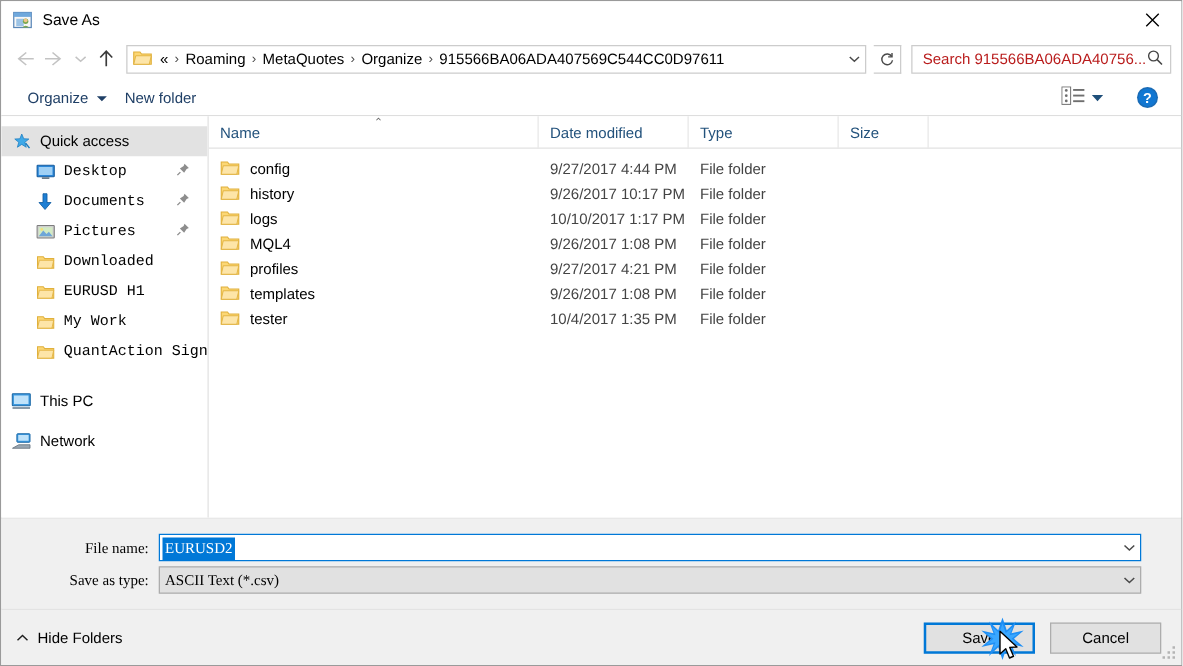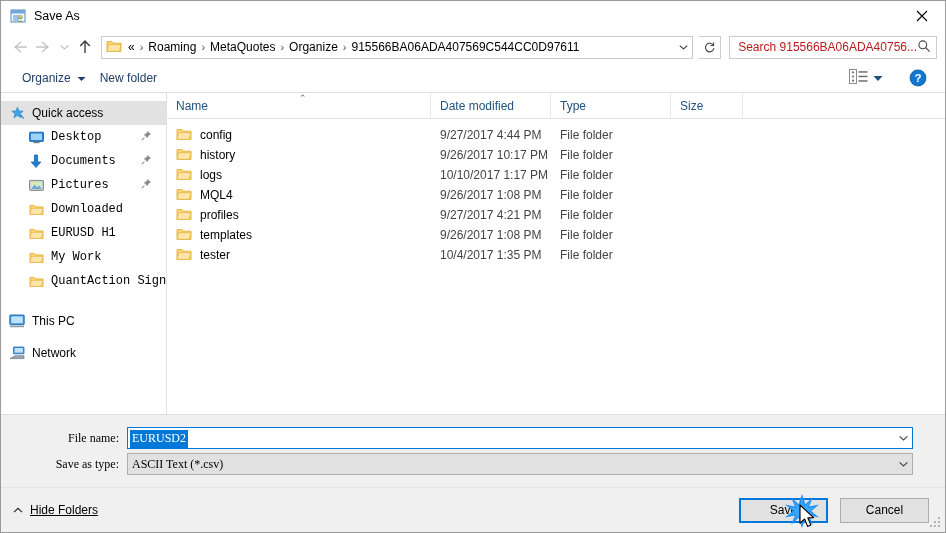--- a/index.html
+++ b/index.html
@@ -229,21 +229,21 @@
   #footer {
     flex: 0 0 45px; height: 45px;
     background: #f0f0f0;
     display: flex; align-items: center;
     padding: 0 16px 0 12px;
     position: relative;
     border-top: 1px solid #e3e3e3;
   }
   #hide-folders {
     display: flex; align-items: center; gap: 7px;
-    font-size: 12px; color: #000; text-decoration: underline;
+    font-size: 12px; color: #000;
   }
   #footer-buttons {
     margin-left: auto; display: flex; align-items: center; gap: 12px;
     position: relative;
   }
   .dlg-btn {
     width: 89px; height: 25px;
     display: flex; align-items: center; justify-content: center;
     font-size: 12px; color: #000;
     background: #e1e1e1; border: 1px solid #adadad;

